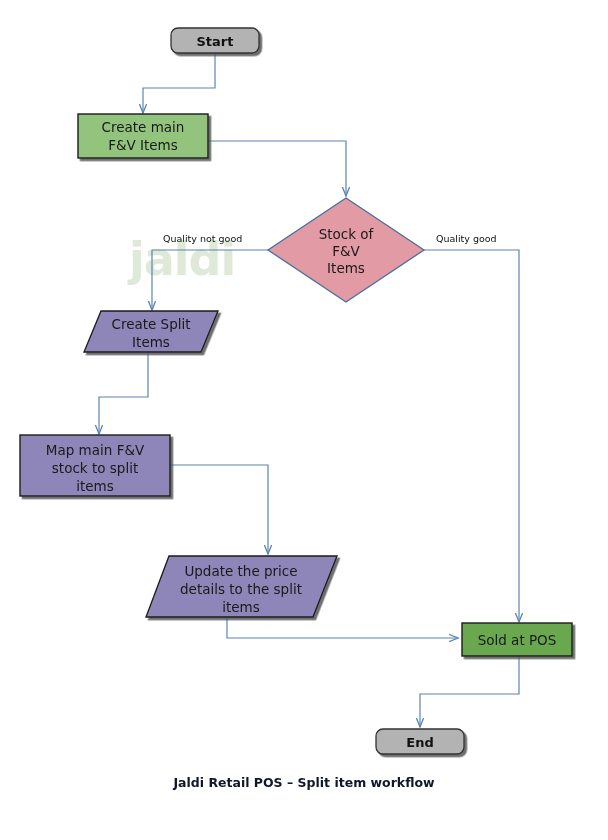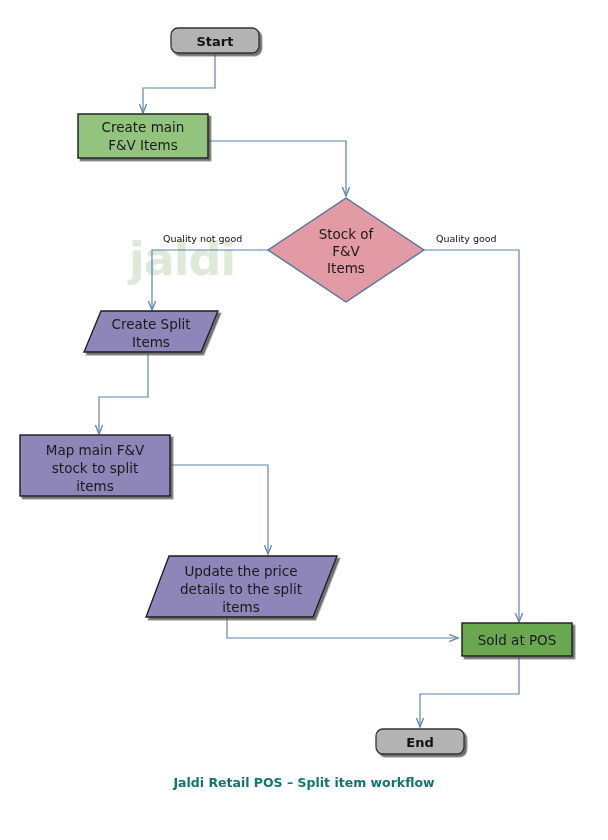--- a/index.html
+++ b/index.html
@@ -47,21 +47,21 @@
     font-family: "DejaVu Sans", "Liberation Sans", sans-serif;
   }
   .caption {
     position: absolute;
     left: 0;
     top: 775px;
     width: 608px;
     text-align: center;
     font-size: 12.5px;
     font-weight: bold;
-    color: #0f766e;
+    color: #0f172a;
     font-family: "DejaVu Sans", "Liberation Sans", sans-serif;
   }
   .conn {
     fill: none;
     stroke: #5b84b1;
     stroke-width: 1.2;
   }
   .wm {
     position: absolute;
     left: 129px;

